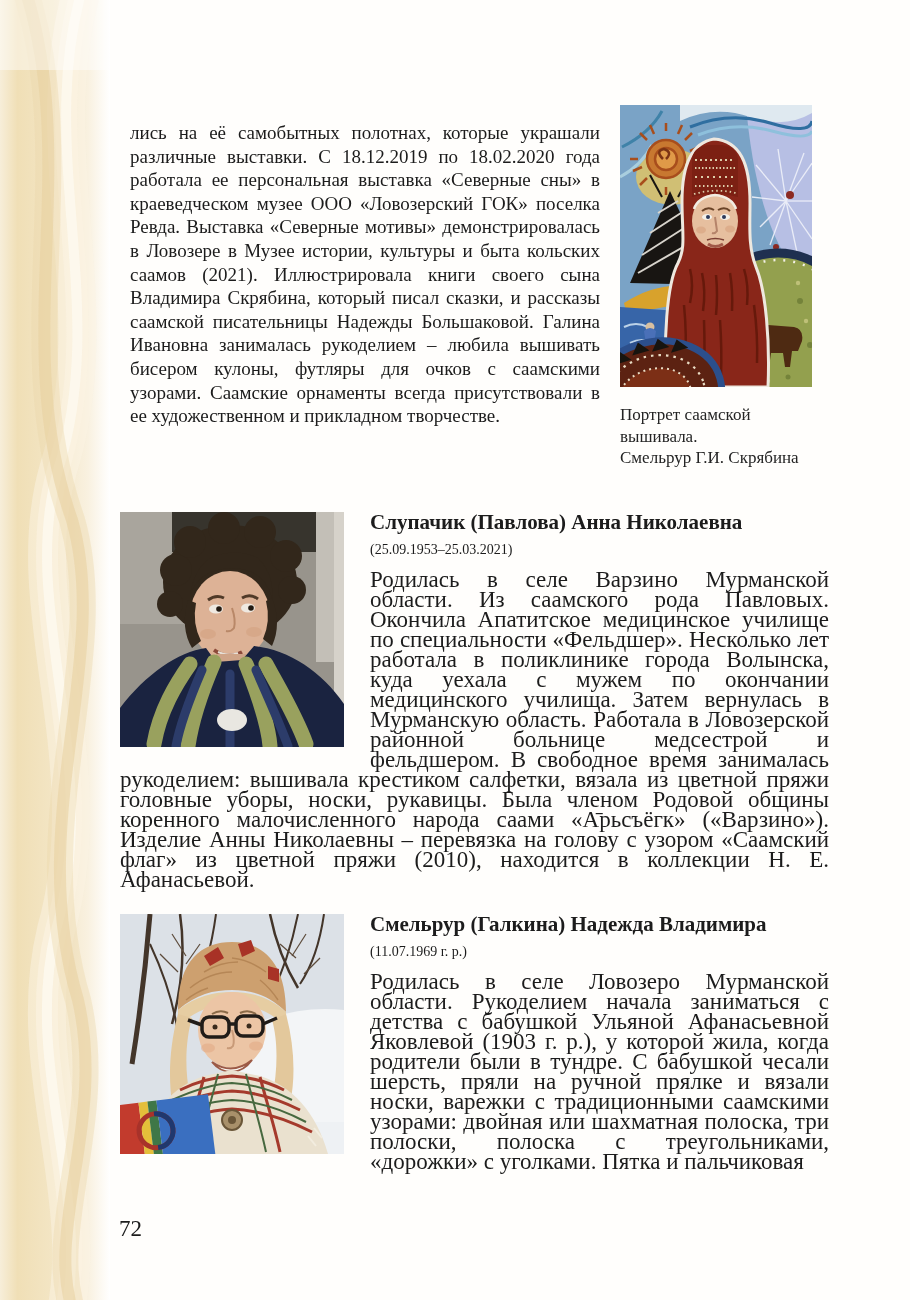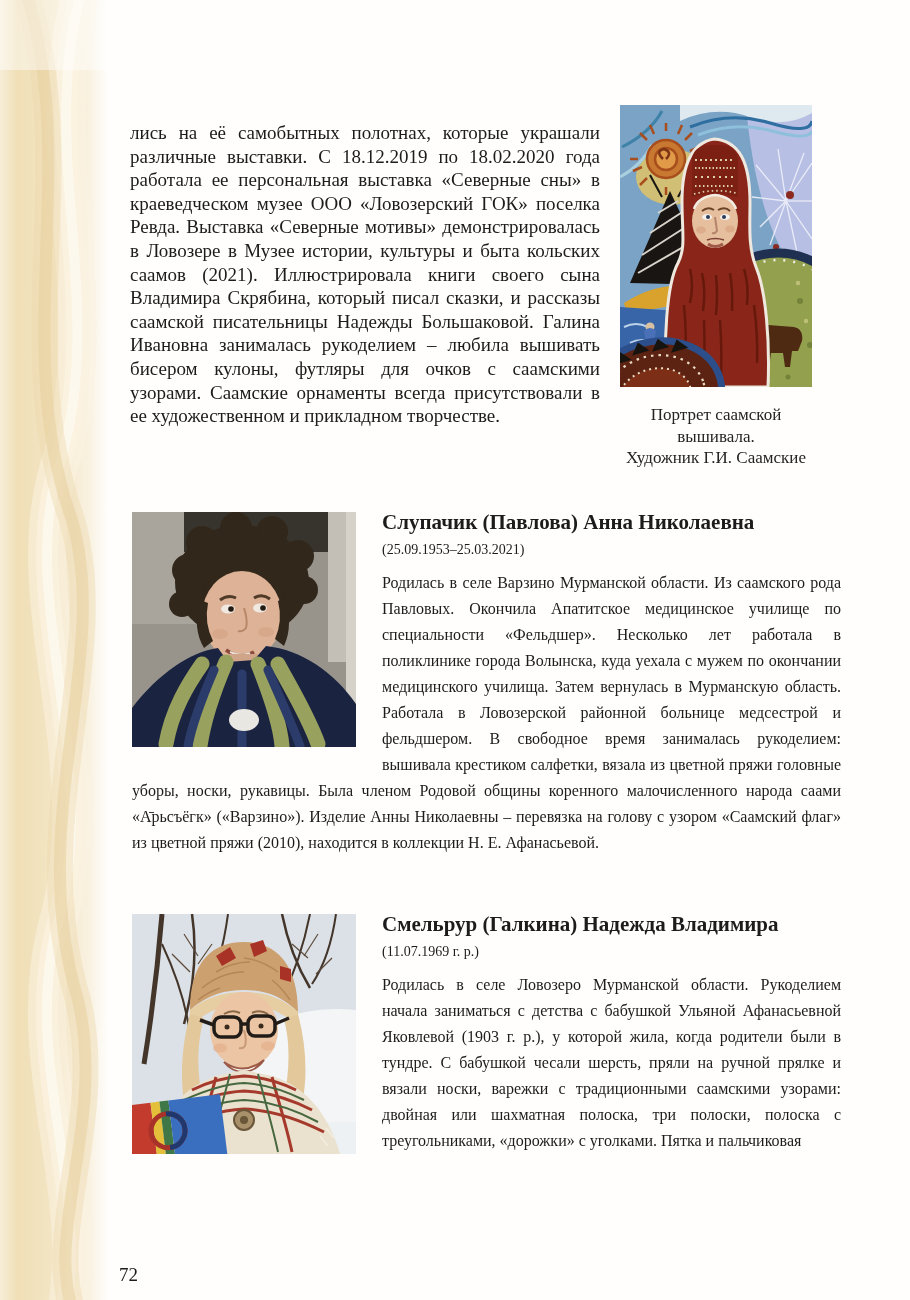--- a/index.html
+++ b/index.html
@@ -5,31 +5,31 @@
   html,body{margin:0;padding:0;background:#ffffff;}
   .page{position:relative;width:910px;height:1300px;background:#fffefc;overflow:hidden;
         font-family:"Liberation Serif", serif;color:#1c1c1c;}
   .band{position:absolute;left:0;top:0;width:110px;height:1300px;
         background:linear-gradient(90deg,#f7eed9 0%,#f0dfb6 16%,#f3e5c4 48%,#f9f1e0 80%,#ffffff 100%);}
   .band svg{position:absolute;left:0;top:0;display:block;}
   .intro{position:absolute;left:118px;top:109px;width:694px;
          font-size:19px;line-height:23.6px;text-align:justify;}
   .portrait-fig{float:right;width:192px;margin:-4px 0 8px 20px;}
   .portrait-fig svg{display:block;width:192px;height:282px;}
-  .caption{margin-top:17px;font-size:17px;line-height:21.5px;text-align:center;color:#242424;}
-  .section{position:absolute;left:132px;width:709px;}
+  .caption{margin-top:17px;font-size:17px;line-height:21.5px;color:#242424;}
+  .section{position:absolute;left:120px;width:709px;}
   .s1{top:508px;}
   .s2{top:910px;}
   .bio-photo{float:left;width:224px;margin:4px 26px 10px 0;}
   .bio-photo svg{display:block;width:224px;}
   .s2 .bio-photo{margin-bottom:44px;}
   .heading{font-size:21px;font-weight:bold;line-height:28px;}
   .dates{font-size:14px;line-height:28px;}
-  .bio-body{margin:6px 0 0 0;font-size:16px;line-height:26px;text-align:justify;}
-  .pagenum{position:absolute;left:119px;top:1264px;font-size:19px;}
+  .bio-body{margin:6px 0 0 0;font-size:23px;line-height:20px;text-align:justify;}
+  .pagenum{position:absolute;left:119px;top:1216px;font-size:23px;}
   p{margin:12px;}
 </style>
 </head>
 <body>
 
 <div class="page">
 
   <div class="band">
     <svg width="110" height="1300" viewBox="0 0 110 1300">
       <g fill="none" stroke-linecap="round">
@@ -169,21 +169,21 @@
         <g transform="rotate(-16 34 290)">
           <ellipse cx="34" cy="292" rx="68" ry="55" fill="#5c2212" stroke="#2c4f8c" stroke-width="7"></ellipse>
           <ellipse cx="34" cy="292" rx="51" ry="41" fill="none" stroke="#e9dcc4" stroke-width="2.2" stroke-dasharray="2.5 5"></ellipse>
           <ellipse cx="34" cy="292" rx="37" ry="28" fill="#7c2f16" stroke="#e9dcc4" stroke-width="2" stroke-dasharray="2 4"></ellipse>
           <path d="M-16,258 l9,-11 9,11 Z M4,250 l9,-11 9,11 Z M24,246 l9,-11 9,11 Z M44,248 l9,-11 9,11 Z M62,254 l9,-11 9,11 Z" fill="#17140f"></path>
         </g>
       </svg>
       <div class="caption">
         <div>Портрет саамской</div>
         <div>вышивала.</div>
-        <div>Художник Г.И. Саамские</div>
+        <div>Смельрур Г.И. Скрябина</div>
       </div>
     </div>
     <p>лись на её самобытных полотнах, которые украшали различные выставки. С 18.12.2019 по 18.02.2020 года работала ее персональная выставка «Северные сны» в краеведческом музее ООО «Ловозерский ГОК» поселка Ревда. Выставка «Северные мотивы» демонстрировалась в Ловозере в Музее истории, культуры и быта кольских саамов (2021). Иллюстрировала книги своего сына Владимира Скрябина, который писал сказки, и рассказы саамской писательницы Надежды Большаковой. Галина Ивановна занималась рукоделием – любила вышивать бисером кулоны, футляры для очков с саамскими узорами. Саамские орнаменты всегда присутствовали в ее художественном и прикладном творчестве.</p>
   </div>
 
   <div class="section s1">
     <div class="bio-photo">
       <svg viewBox="0 0 224 235">
         <rect width="224" height="235" fill="#98948c"></rect>
         <rect x="0" y="0" width="70" height="112" fill="#a9a59d"></rect>

